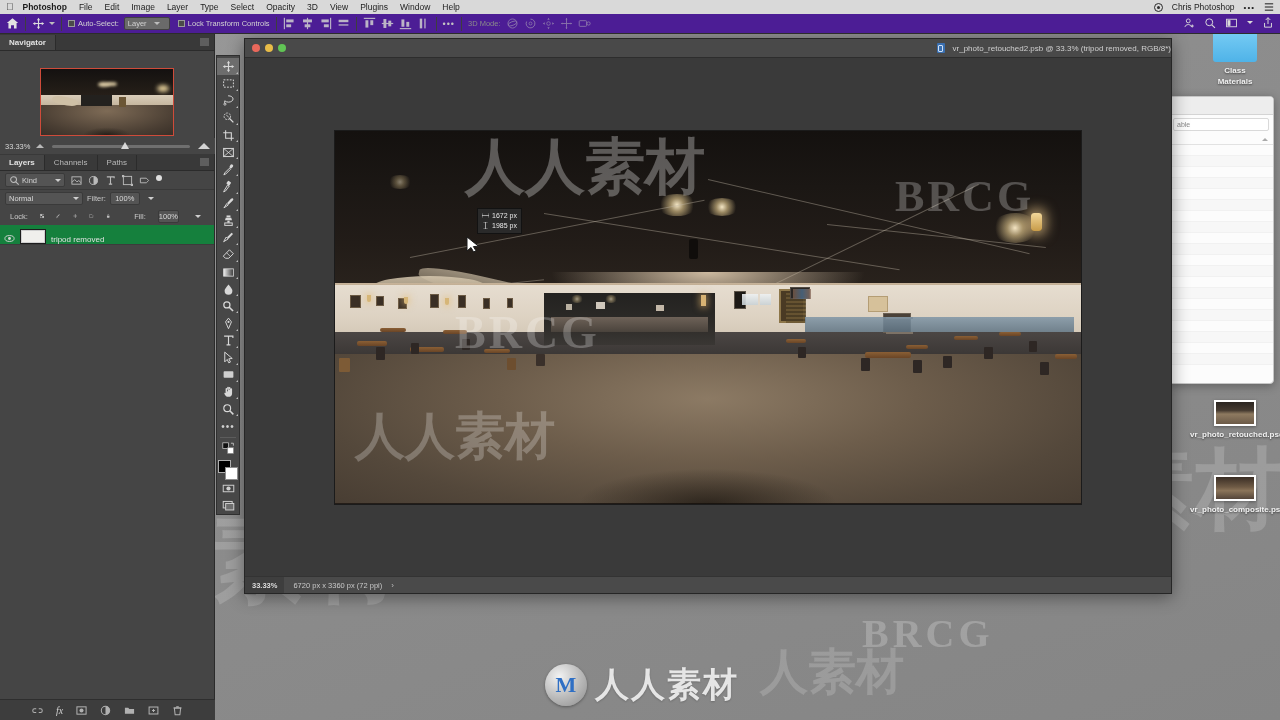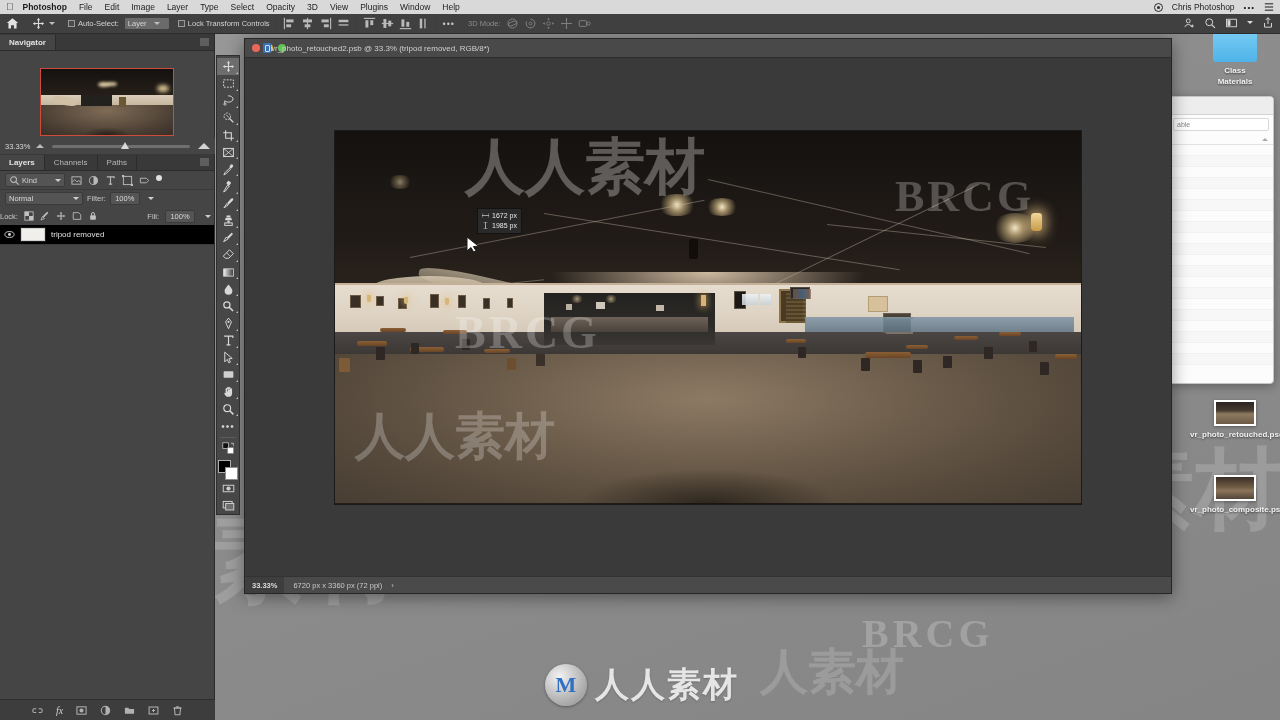--- a/index.html
+++ b/index.html
@@ -45,21 +45,21 @@
   .cc-badge {
     width:9px;height:9px;border-radius:50%;
     border:1.3px solid #2b2b2b; position:relative;
     display:inline-block;
   }
   .cc-badge:after{content:"";position:absolute;left:2px;top:2px;width:3.5px;height:3.5px;border-radius:50%;background:#2b2b2b;}
 
   
   #optionsbar {
     position:absolute; top:14px; left:0; width:1280px; height:20px;
-    background:#404040;
+    background:#4c1d95;
     border-bottom:1px solid #2c2c2c;
     display:flex; align-items:center;
     font-size:7.5px; color:#d2d2d2;
     padding:0 6px;
     z-index:55;
   }
   #optionsbar .sep { width:1px;height:14px;background:#3e3e3e;margin:0 6px; }
   .home-ico { width:13px;height:13px; }
   .caret { width:0;height:0;border-left:3px solid transparent;border-right:3px solid transparent;border-top:3.5px solid #bdbdbd;margin-left:4px;}
   .chk { width:7px;height:7px;border:1px solid #9a9a9a;background:#4a4a4a;margin-right:3px;display:inline-block;vertical-align:-1px;}
@@ -121,26 +121,26 @@
     background:#545454;border:1px solid #3a3a3a;border-radius:2px;
     height:14px; width:60px; display:flex;align-items:center;
     padding:0 3px; font-size:7.5px;color:#d2d2d2;gap:2px;
   }
   .fico{width:11px;height:11px;opacity:.85;}
   .blend-row{height:17px;display:flex;align-items:center;padding:0 5px;gap:4px;font-size:7.5px;color:#c9c9c9;}
   .blend-select{background:#545454;border:1px solid #3a3a3a;border-radius:2px;height:13px;width:78px;
     display:flex;align-items:center;justify-content:space-between;padding:0 3px;font-size:7.5px;color:#d8d8d8;}
   .num-field{background:#545454;border:1px solid #3a3a3a;border-radius:2px;height:13px;width:30px;
     display:flex;align-items:center;justify-content:center;font-size:7.5px;color:#d8d8d8;}
-  .lock-row{height:18px;display:flex;align-items:center;padding:0 0;gap:6px;font-size:7.5px;color:#c9c9c9;}
+  .lock-row{height:18px;display:flex;align-items:center;padding:0 10px;gap:12px;font-size:7.5px;color:#c9c9c9;}
   .lockico{width:10px;height:10px;opacity:.9;}
 
   .layer-row{height:20px;display:flex;align-items:center;padding:0 4px;gap:5px;
     border-bottom:1px solid #3b3b3b;}
-  .layer-row.selected{background:#000000;}
+  .layer-row.selected{background:#15803d;align-items:flex-end;}
   .eye{width:11px;height:11px;}
   .layer-thumb{width:26px;height:15px;border:1px solid #1d1d1d;background:#cfcfcf;overflow:hidden;position:relative;flex:none;}
   .layer-name{font-size:8px;color:#e0e0e0;}
 
   #layers-footer{
     position:absolute;left:0;bottom:0;width:215px;height:21px;background:#3d3d3d;
     display:flex;align-items:center;justify-content:center;gap:13px;border-top:1px solid #2e2e2e;
   }
   .lfico{width:11px;height:11px;opacity:.8;}
 
@@ -169,21 +169,21 @@
   }
   #doctitle{
     height:19px;background:#494949;border-bottom:1px solid #2d2d2d;
     display:flex;align-items:center;position:relative;
   }
   .traffic{display:flex;gap:5px;padding-left:7px;}
   .tl{width:8px;height:8px;border-radius:50%;}
   .tl.r{background:#e9685b;} .tl.y{background:#e8bc48;} .tl.g{background:#61c455;}
   #doctitle .t-center{
     position:absolute;left:0;right:0;text-align:center;font-size:8px;color:#d0d0d0;
-    display:flex;align-items:center;justify-content:flex-start;gap:0;margin-left:18px;
+    display:flex;align-items:center;justify-content:flex-end;gap:8px;margin-left:18px;
   }
   .psb-ico{width:8px;height:10px;background:#3a6fb0;border-radius:1px;position:relative;}
   .psb-ico:after{content:"";position:absolute;left:1.5px;top:1.5px;right:1.5px;bottom:1.5px;
     border:1px solid #cfe0f5;border-radius:1px;}
 
   #canvas-area{
     position:absolute;left:0;top:19px;right:0;bottom:17px;background:#3a3a3a;
     display:flex;align-items:center;justify-content:center;
   }
   #canvas{

